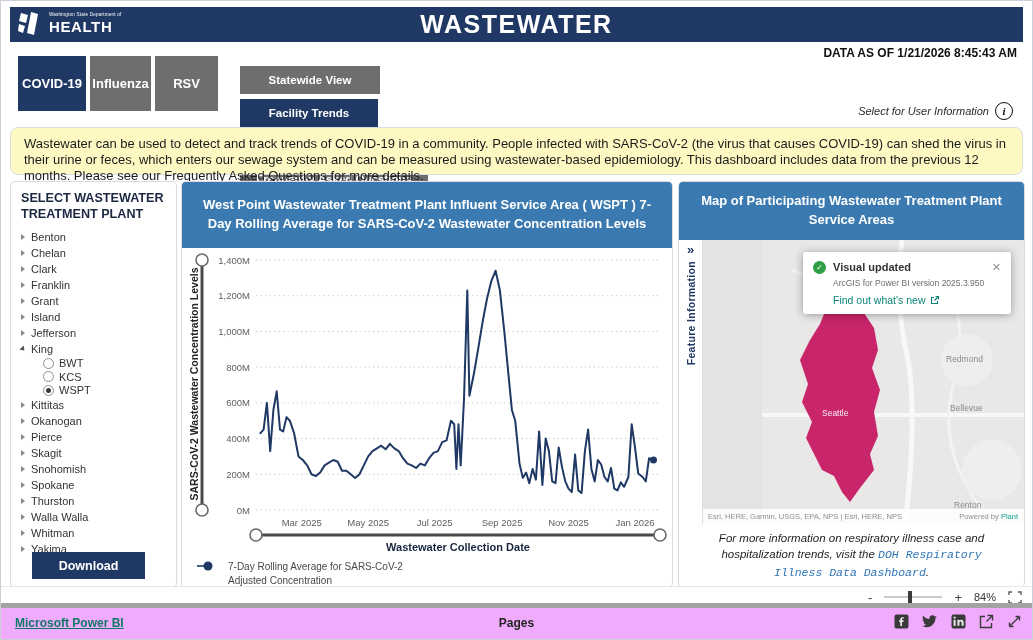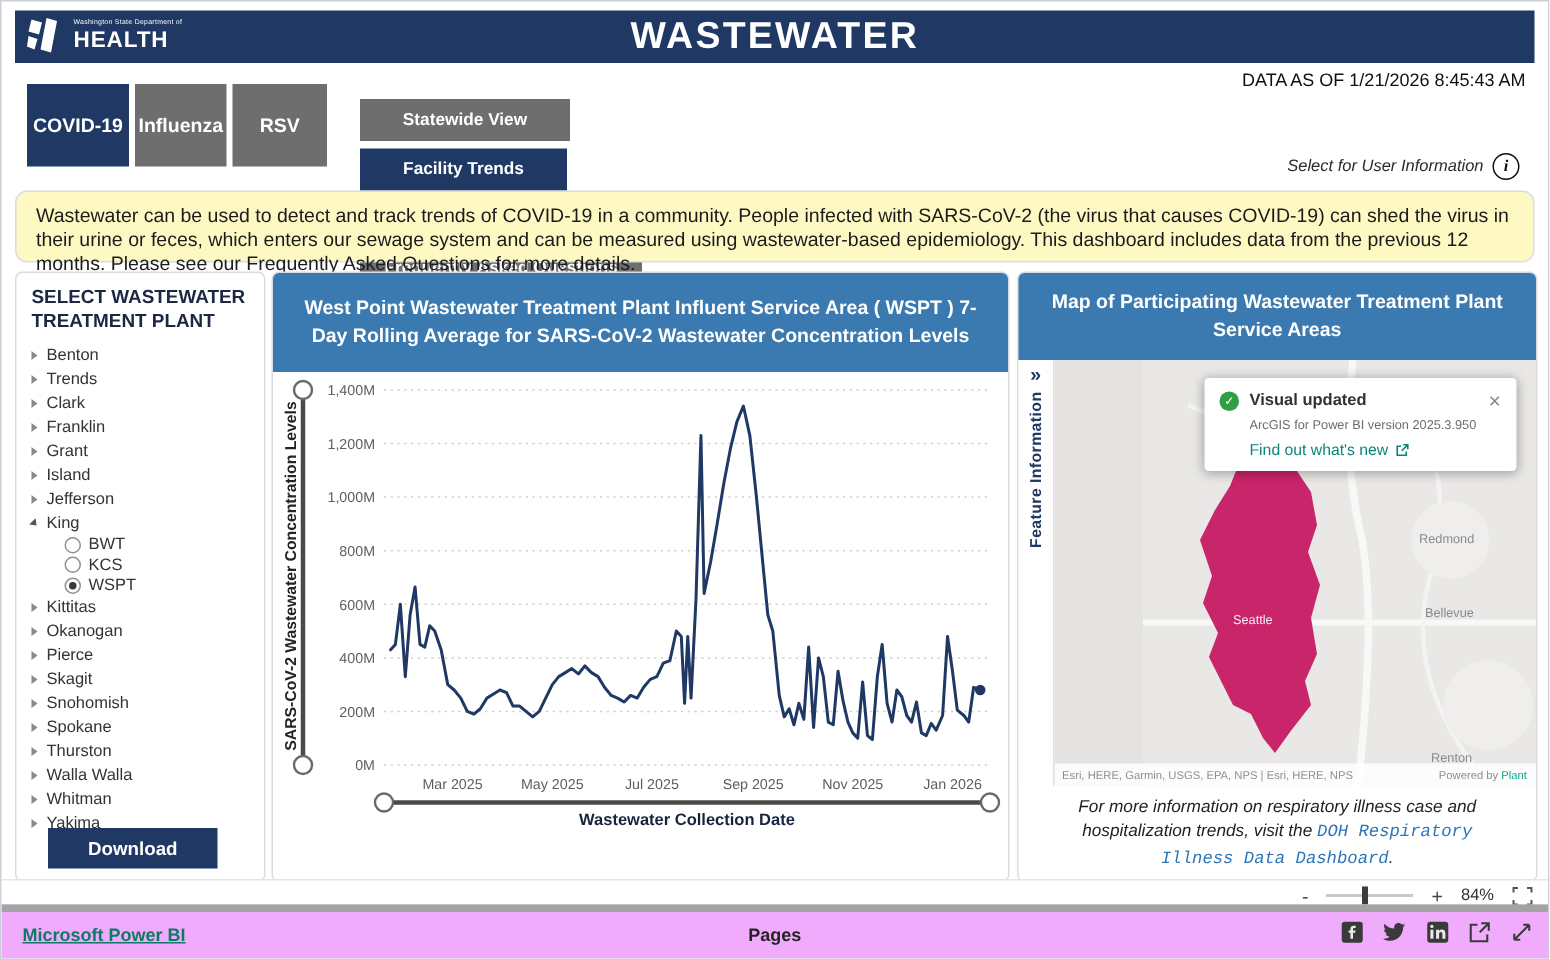--- a/index.html
+++ b/index.html
@@ -8,21 +8,21 @@
   
   .hdr{position:absolute;left:9px;right:9px;top:6px;height:35px;background:var(--navy);
        display:flex;align-items:center;justify-content:center;}
   .logo{position:absolute;left:8px;top:4px;display:flex;align-items:center;gap:5px;}
   .logotext{display:flex;flex-direction:column;line-height:1;}
   .logotext .small{font-size:4.6px;color:#fff;letter-spacing:.2px;margin-bottom:1px;}
   .logotext .big{font-size:15px;font-weight:bold;color:#fff;letter-spacing:.6px;}
   .hdr-title{color:#fff;font-size:25px;font-weight:bold;letter-spacing:1.5px;}
   
   .topstrip{position:absolute;left:9px;right:9px;top:41px;height:82px;background:#fff;}
-  .dataasof{position:absolute;right:6px;top:4px;font-size:12px;font-weight:normal;color:#101010;}
+  .dataasof{position:absolute;right:6px;top:4px;font-size:12px;font-weight:bold;color:#101010;}
   .dtabs{position:absolute;left:8px;top:14px;display:flex;gap:4px;}
   .dtab{height:55px;display:flex;align-items:center;justify-content:center;background:#6e6e6e;
         color:#fff;font-weight:bold;font-size:13px;cursor:pointer;}
   .dtab.sel{background:var(--navy);}
   .navrow{position:absolute;left:230px;top:24px;display:flex;gap:5px;flex-direction:column;}
   .navtab{height:28px;display:flex;align-items:center;justify-content:center;background:#6e6e6e;
         color:#fff;font-weight:bold;font-size:11.5px;cursor:pointer;}
   .navtab.sel{background:var(--navy);}
   .userinfo{position:absolute;right:10px;top:60px;display:flex;align-items:center;gap:6px;
         font-size:11px;font-style:italic;color:#2b2b2b;}
@@ -152,21 +152,21 @@
 
   <div class="card sidebar">
     <div class="sb-title">SELECT WASTEWATER TREATMENT PLANT</div>
     <div class="sb-list" id="county-list">
         <div class="crow">
           <span class="arrow"></span>
           <span>Benton</span>
         </div>
         <div class="crow">
           <span class="arrow"></span>
-          <span>Trends</span>
+          <span>Chelan</span>
         </div>
         <div class="crow">
           <span class="arrow"></span>
           <span>Clark</span>
         </div>
         <div class="crow">
           <span class="arrow"></span>
           <span>Franklin</span>
         </div>
         <div class="crow">
@@ -272,20 +272,30 @@
           <line class="slider" x1="20" y1="12" x2="20" y2="262"></line>
           <circle class="knob" cx="20" cy="12" r="6"></circle>
           <circle class="knob" cx="20" cy="262" r="6"></circle>
           <line class="slider" x1="74" y1="287" x2="478" y2="287"></line>
           <circle class="knob" cx="74" cy="287" r="6"></circle>
           <circle class="knob" cx="478" cy="287" r="6"></circle>
         </svg>
       <div class="ytitle">SARS-CoV-2 Wastewater Concentration Levels</div>
       <div class="xtitle">Wastewater Collection Date</div>
     </div>
+    <div class="legend">
+      <svg width="26" height="12" viewBox="0 0 26 12">
+        <line x1="1" y1="6" x2="16" y2="6" stroke="#1f3864" stroke-width="1.6"></line>
+        <circle cx="12" cy="6" r="4.5" fill="#1f3864"></circle>
+      </svg>
+      <div class="legendtext">
+        <div>7-Day Rolling Average for SARS-CoV-2</div>
+        <div>Adjusted Concentration</div>
+      </div>
+    </div>
   </div>
 
   <div class="card mapcard">
     <div class="bluetitle mtitle">Map of Participating Wastewater Treatment Plant Service Areas</div>
     <div class="mapwrap">
       <div class="featstrip">
         <span class="chev">»</span>
         <span class="feattext">Feature Information</span>
       </div>
       <svg class="mapsvg" width="322" height="296" viewBox="0 0 322 296" preserveAspectRatio="none">

